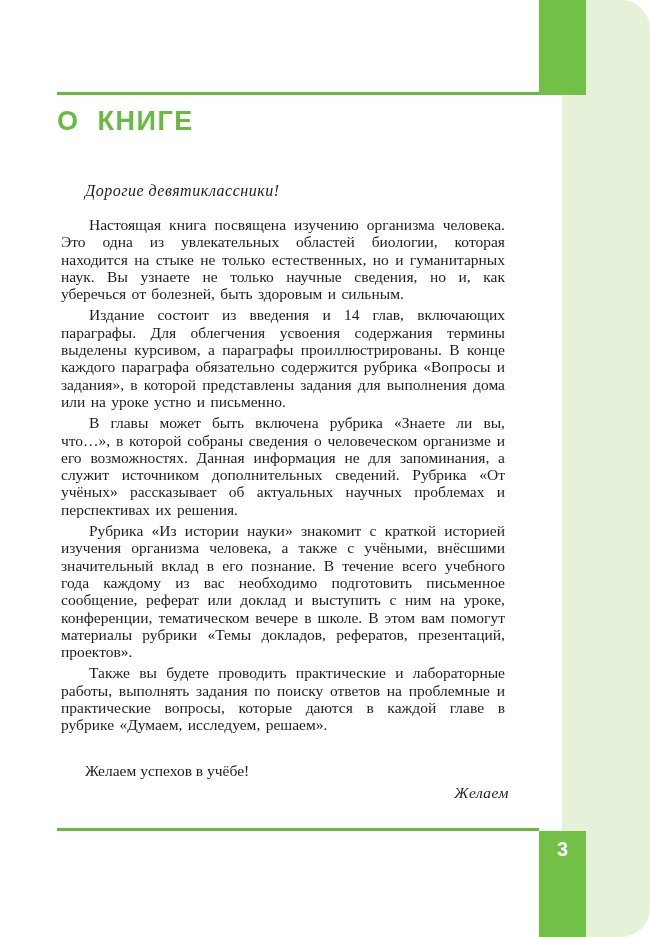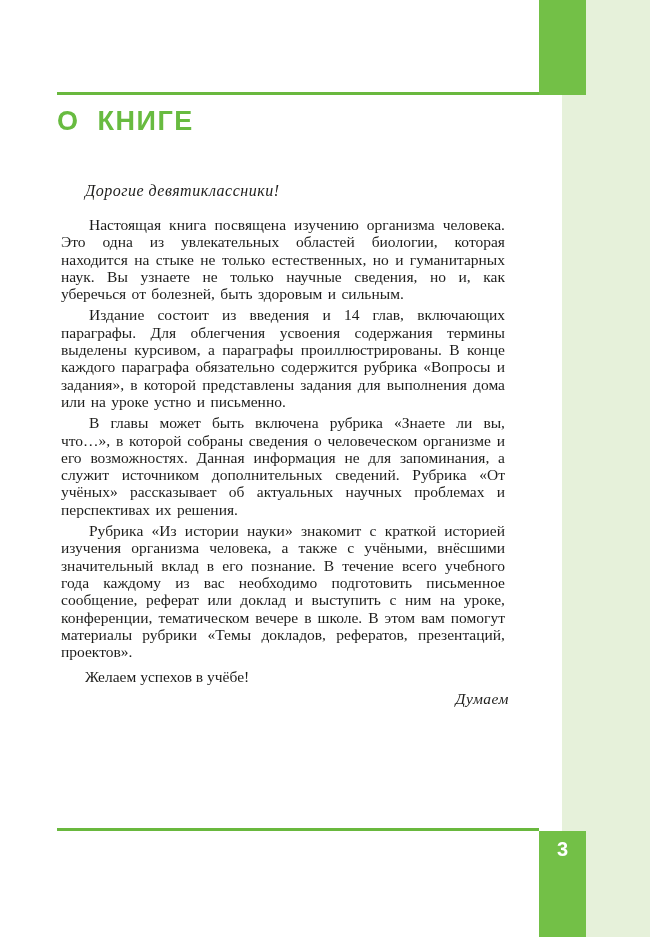--- a/index.html
+++ b/index.html
@@ -5,20 +5,21 @@
   html, body { margin: 0; padding: 0; }
   body { background: #ffffff; }
 
   .page {
     position: relative;
     width: 650px;
     height: 937px;
     background: #ffffff;
     overflow: hidden;
     font-family: "Liberation Serif", serif;
+    border-radius: 29px;
   }
 
   
   .side-strip {
     position: absolute;
     left: 562px; top: 0;
     width: 88px; height: 937px;
     background: #e6f1da;
   }
 
@@ -85,21 +86,21 @@
     margin: 4px;
     text-align: justify;
     text-indent: 28px;
     font-size: 15.5px;
     line-height: 17.3px;
     word-spacing: 1.5px;
   }
   .bodytext { margin-top: 13px; }
 
   .closing {
-    margin: 8px 0 0 0;
+    margin: 28px 0 0 0;
     padding-left: 28px;
     font-size: 15.5px;
   }
 
   .signature {
     margin: 4px 0 0 0;
     text-align: right;
     font-style: italic;
     font-size: 15.5px;
     letter-spacing: 0.5px;
@@ -119,25 +120,26 @@
   <div class="content">
     <h1 class="heading">О  КНИГЕ</h1>
 
     <p class="salutation">Дорогие девятиклассники!</p>
 
     <div class="bodytext">
       <p>Настоящая книга посвящена изучению организма человека. Это одна из увлекательных областей биологии, которая находится на стыке не только естественных, но и гуманитарных наук. Вы узнаете не только научные сведения, но и, как уберечься от болезней, быть здоровым и сильным.</p>
       <p>Издание состоит из введения и 14 глав, включающих параграфы. Для облегчения усвоения содержания термины выделены курсивом, а параграфы проиллюстрированы. В конце каждого параграфа обязательно содержится рубрика «Вопросы и задания», в которой представлены задания для выполнения дома или на уроке устно и письменно.</p>
       <p>В главы может быть включена рубрика «Знаете ли вы, что…», в которой собраны сведения о человеческом организме и его возможностях. Данная информация не для запоминания, а служит источником дополнительных сведений. Рубрика «От учёных» рассказывает об актуальных научных проблемах и перспективах их решения.</p>
       <p>Рубрика «Из истории науки» знакомит с краткой историей изучения организма человека, а также с учёными, внёсшими значительный вклад в его познание. В течение всего учебного года каждому из вас необходимо подготовить письменное сообщение, реферат или доклад и выступить с ним на уроке, конференции, тематическом вечере в школе. В этом вам помогут материалы рубрики «Темы докладов, рефератов, презентаций, проектов».</p>
+      <p>Также вы будете проводить практические и лабораторные работы, выполнять задания по поиску ответов на проблемные и практические вопросы, которые даются в каждой главе в рубрике «Думаем, исследуем, решаем».</p>
     </div>
 
     <p class="closing">Желаем успехов в учёбе!</p>
 
-    <p class="signature">Думаем</p>
+    <p class="signature">Желаем</p>
   </div>
 
   <div class="rule rule-bottom"></div>
 
   <div class="tab tab-bottom">
     <span class="page-num">3</span>
   </div>
 
 </div>
 

